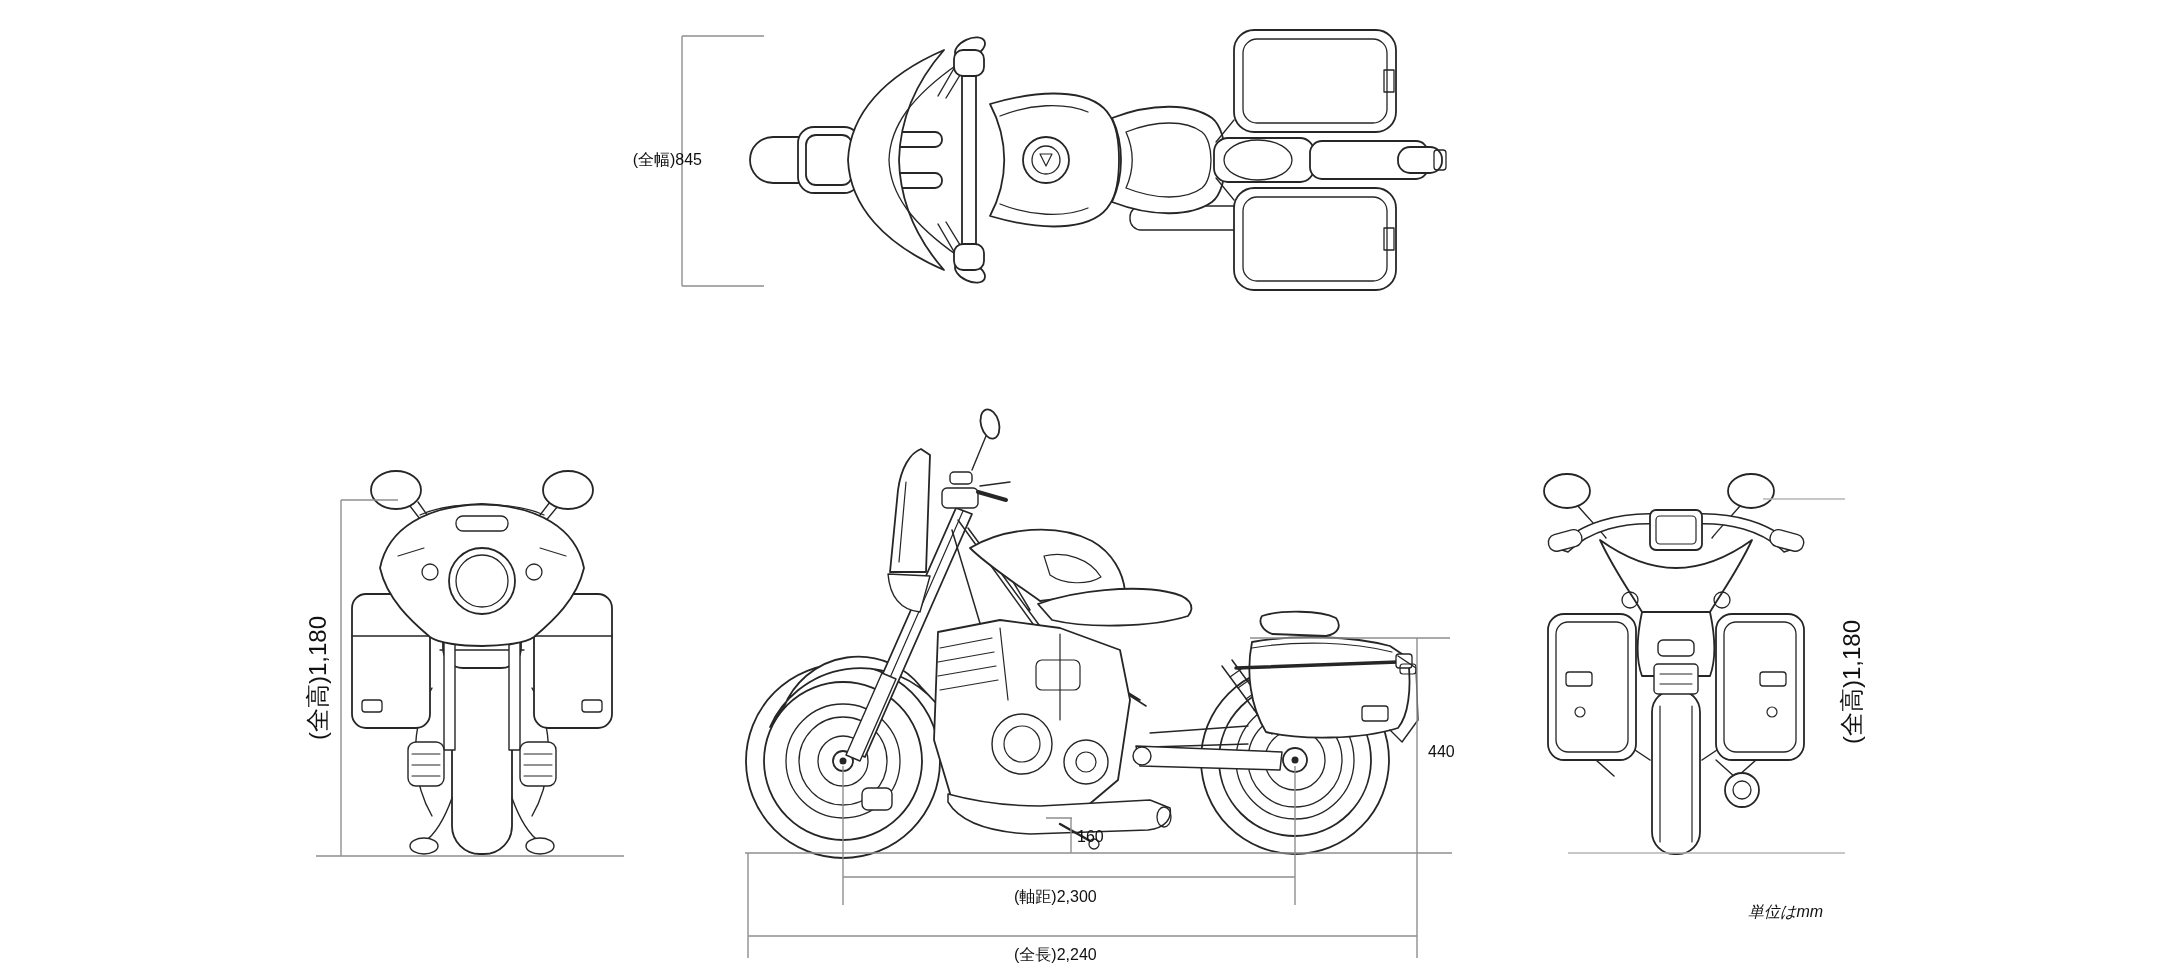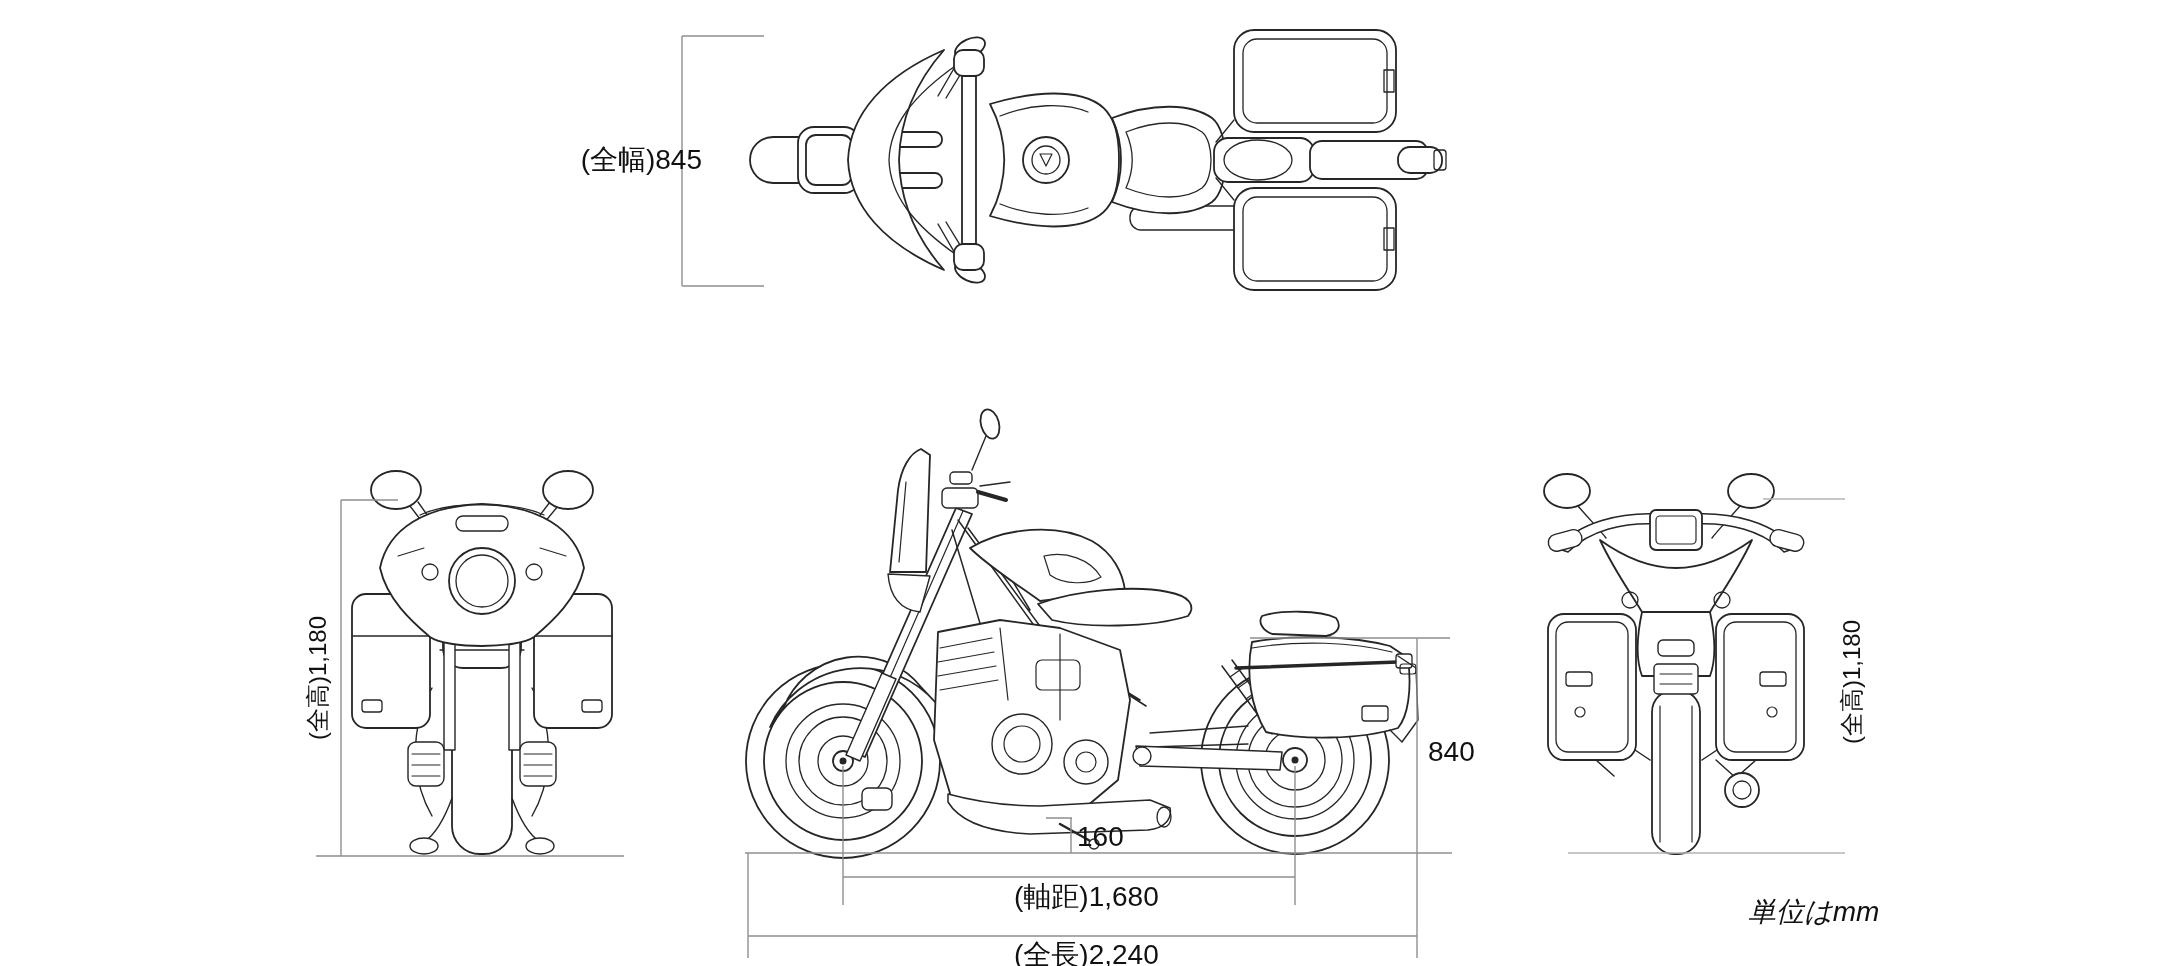--- a/index.html
+++ b/index.html
@@ -1,19 +1,19 @@
 <!DOCTYPE html>
 <html lang="ja"><head>
 <meta charset="utf-8">
 <style>
   html,body{margin:0;padding:0;background:#ffffff;}
   #canvas{position:relative;width:2160px;height:966px;background:#ffffff;overflow:hidden;
           font-family:"Liberation Sans",sans-serif;color:#111111;}
   svg{position:absolute;left:0;top:0;}
-  .dim-label{position:absolute;font-size:28px;line-height:30px;white-space:nowrap;color:#111111;}
+  .dim-label{position:absolute;font-size:16px;line-height:30px;white-space:nowrap;color:#111111;}
   .vlabel{position:absolute;width:260px;height:30px;display:flex;align-items:center;justify-content:center;
           transform:rotate(-90deg);font-size:24px;white-space:nowrap;color:#111111;}
   .right-align{text-align:right;}
 </style>
 </head>
 <body>
 
 <div id="canvas">
 
 <svg width="2160" height="966" viewBox="0 0 2160 966">
@@ -239,25 +239,25 @@
     <g stroke="#b5b5b5">
       <path d="M 1763,499 L 1845,499 M 1568,853 L 1845,853"></path>
     </g>
   </g>
 </svg>
 
 <div class="dim-label right-align" style="left:492px;top:145px;width:210px;">(全幅)845</div>
 
 <div class="vlabel" style="left:188px;top:663px;">(全高)1,180</div>
 
-<div class="dim-label" style="left:1428px;top:737px;">840</div>
+<div class="dim-label" style="left:1428px;top:737px;">440</div>
 
 <div class="dim-label" style="left:1077px;top:822px;">160</div>
 
-<div class="dim-label" style="left:1014px;top:882px;">(軸距)1,680</div>
+<div class="dim-label" style="left:1014px;top:882px;">(軸距)2,300</div>
 
 <div class="dim-label" style="left:1014px;top:940px;">(全長)2,240</div>
 
 <div class="vlabel" style="left:1722px;top:667px;">(全高)1,180</div>
 
 <div class="dim-label" style="left:1748px;top:897px;font-style:italic;">単位はmm</div>
 
 </div>
 
 </body></html>

